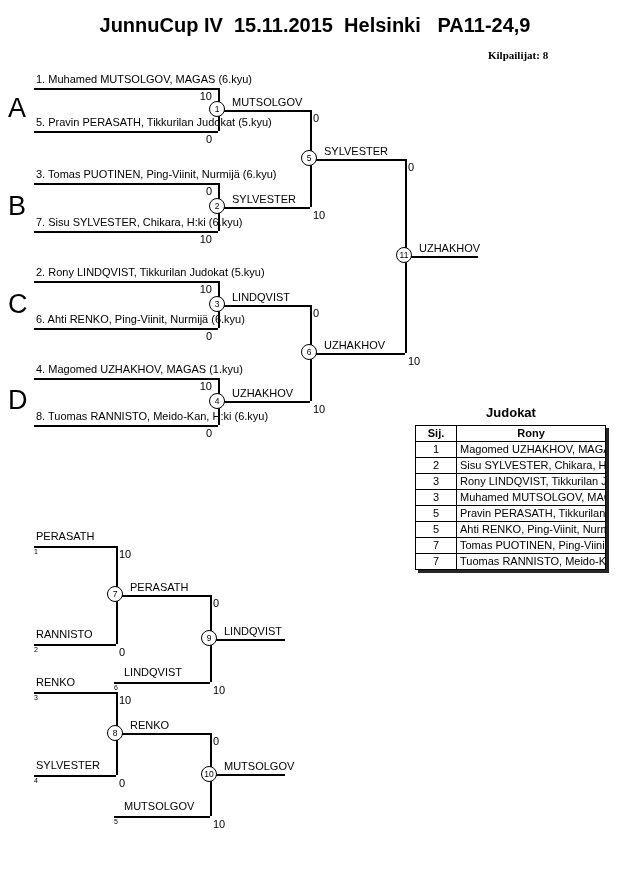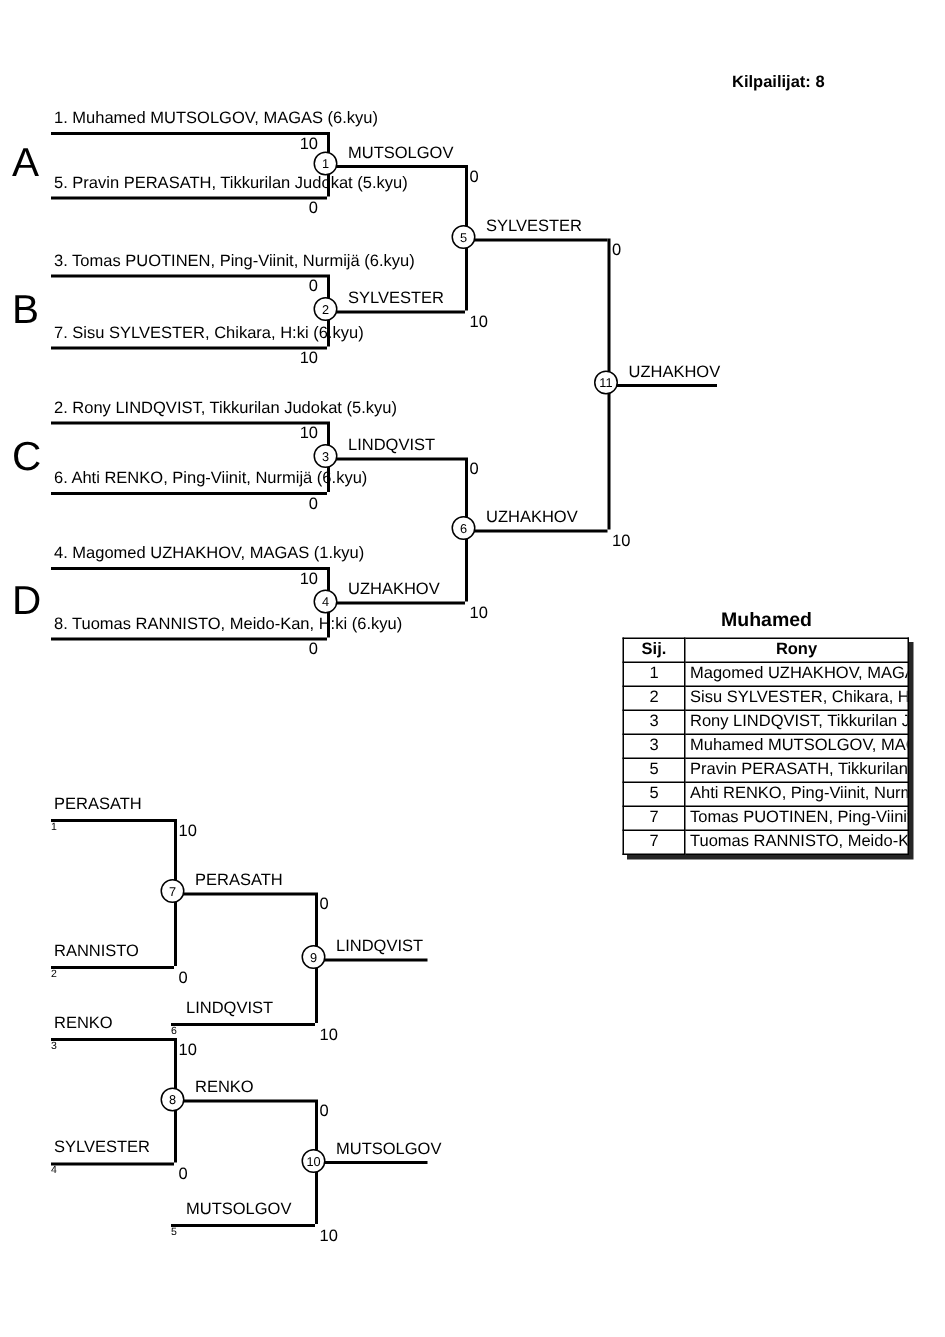--- a/index.html
+++ b/index.html
@@ -1,20 +1,20 @@
 <!DOCTYPE html>
 <html><head>
 <meta charset="utf-8">
 <style>
   html,body{margin:0;padding:0;background:#fff;}
   .page{position:relative;width:630px;height:891px;background:#fff;overflow:hidden;
         font-family:"Liberation Sans", sans-serif;color:#000;}
   .title{position:absolute;top:14px;left:0;width:100%;text-align:center;
          font-size:20px;font-weight:bold;white-space:pre;}
-  .competitors{position:absolute;left:488px;top:49px;font-size:11px;font-weight:bold;}
+  .competitors{position:absolute;left:488px;top:49px;font-size:11px;font-weight:bold;font-family:Liberation Serif, serif;}
   .group{position:absolute;left:8px;font-size:27px;}
   .hline{position:absolute;height:1.5px;background:#000;}
   .vline{position:absolute;width:1.5px;background:#000;}
   .name{position:absolute;font-size:11px;white-space:nowrap;}
   .wname{position:absolute;font-size:11px;white-space:nowrap;}
   .scoreR{position:absolute;width:30px;text-align:right;font-size:11px;}
   .scoreL{position:absolute;font-size:11px;}
   .ref{position:absolute;font-size:7px;}
   .circle{position:absolute;width:14px;height:14px;border:1.5px solid #000;border-radius:50%;
           background:#fff;font-size:8.5px;display:flex;align-items:center;justify-content:center;z-index:2;}
@@ -26,20 +26,21 @@
                  padding:0 3px;white-space:nowrap;overflow:hidden;}
   .results th{font-weight:bold;text-align:center;}
   .col-sij{width:34px;}
   td.sij{text-align:center;}
 </style>
 </head>
 <body>
 
 <div class="page">
 
+  <div class="title">JunnuCup IV  15.11.2015  Helsinki   PA11-24,9</div>
   <div class="competitors">Kilpailijat: 8</div>
 
   <div class="group" style="top:93px">A</div>
   <div class="group" style="top:191px">B</div>
   <div class="group" style="top:289px">C</div>
   <div class="group" style="top:385px">D</div>
 
   <div class="name" style="left:36px;top:73px">1. Muhamed MUTSOLGOV, MAGAS (6.kyu)</div>
   <div class="hline" style="left:34px;top:88px;width:184px"></div>
   <div class="scoreR" style="left:182px;top:90px">10</div>
@@ -159,21 +160,21 @@
   <div class="hline" style="left:114px;top:816px;width:96px"></div>
   <div class="ref" style="left:114px;top:818px">5</div>
   <div class="scoreL" style="left:213px;top:818px">10</div>
 
   <div class="vline" style="left:210px;top:733px;height:83px"></div>
   <div class="circle" style="left:201px;top:766px">10</div>
   <div class="hline" style="left:210px;top:774px;width:75px"></div>
   <div class="wname" style="left:224px;top:760px">MUTSOLGOV</div>
 
   <div class="results">
-    <div class="results-title">Muhamed</div>
+    <div class="results-title">Judokat</div>
     <table>
       <thead>
         <tr>
           <th class="col-sij">Sij.</th>
           <th>Rony</th>
         </tr>
       </thead>
       <tbody>
         <tr>
           <td class="sij">1</td>

